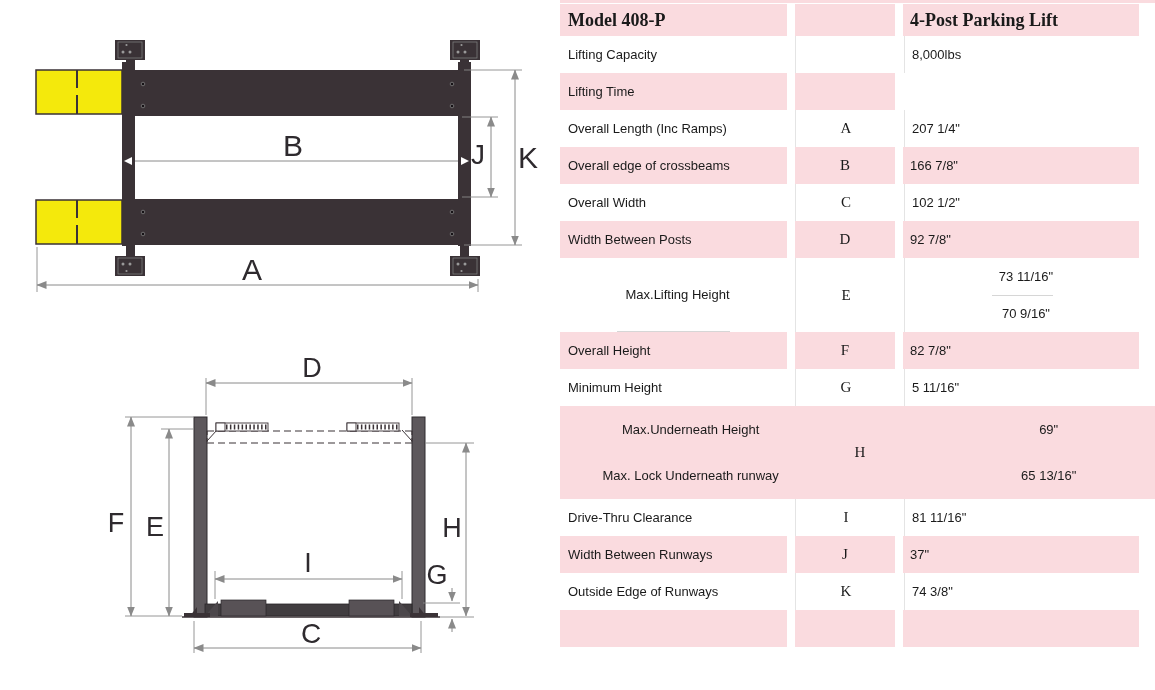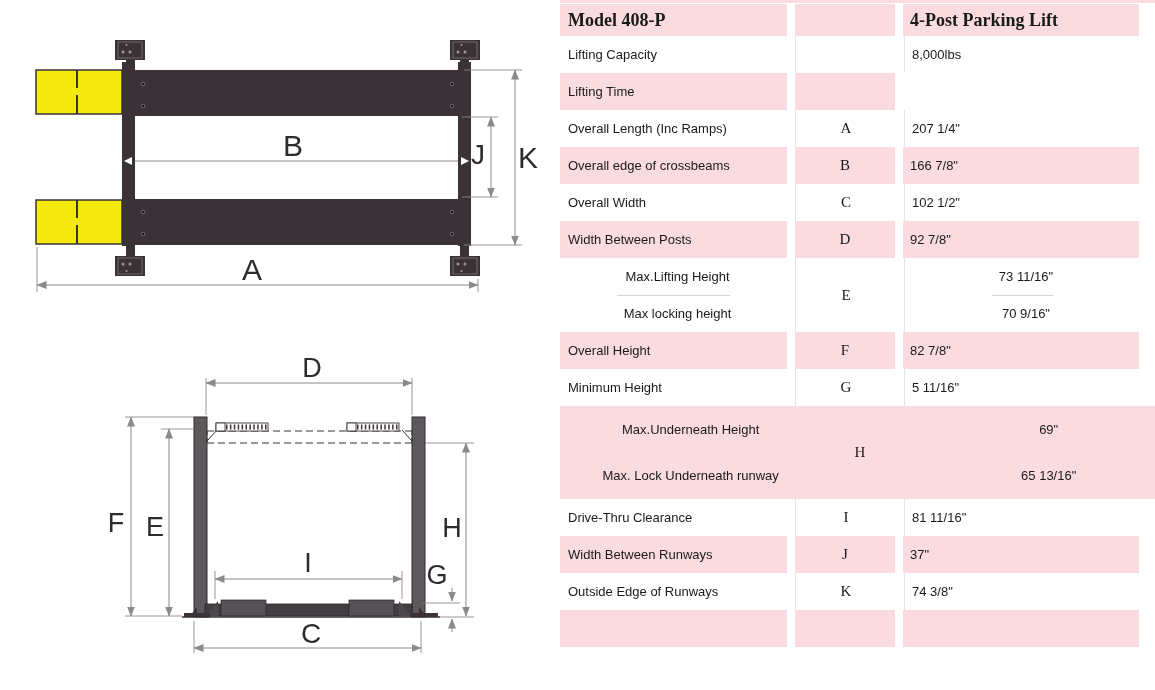--- a/index.html
+++ b/index.html
@@ -266,21 +266,20 @@
 
     <div class="trow pink">
       <div class="c1">Width Between Posts</div>
       <div class="c2">D</div>
       <div class="c3">92 7/8"</div>
     </div>
 
     <div class="trow white merged merged-e">
       <div class="c1">
         <div class="half first">Max.Lifting Height</div>
-        <div class="half">Max locking height</div>
       </div>
       <div class="c2">E</div>
       <div class="c3">
         <div class="half first">73 11/16"</div>
         <div class="half">70 9/16"</div>
       </div>
     </div>
 
     <div class="trow pink">
       <div class="c1">Overall Height</div>

